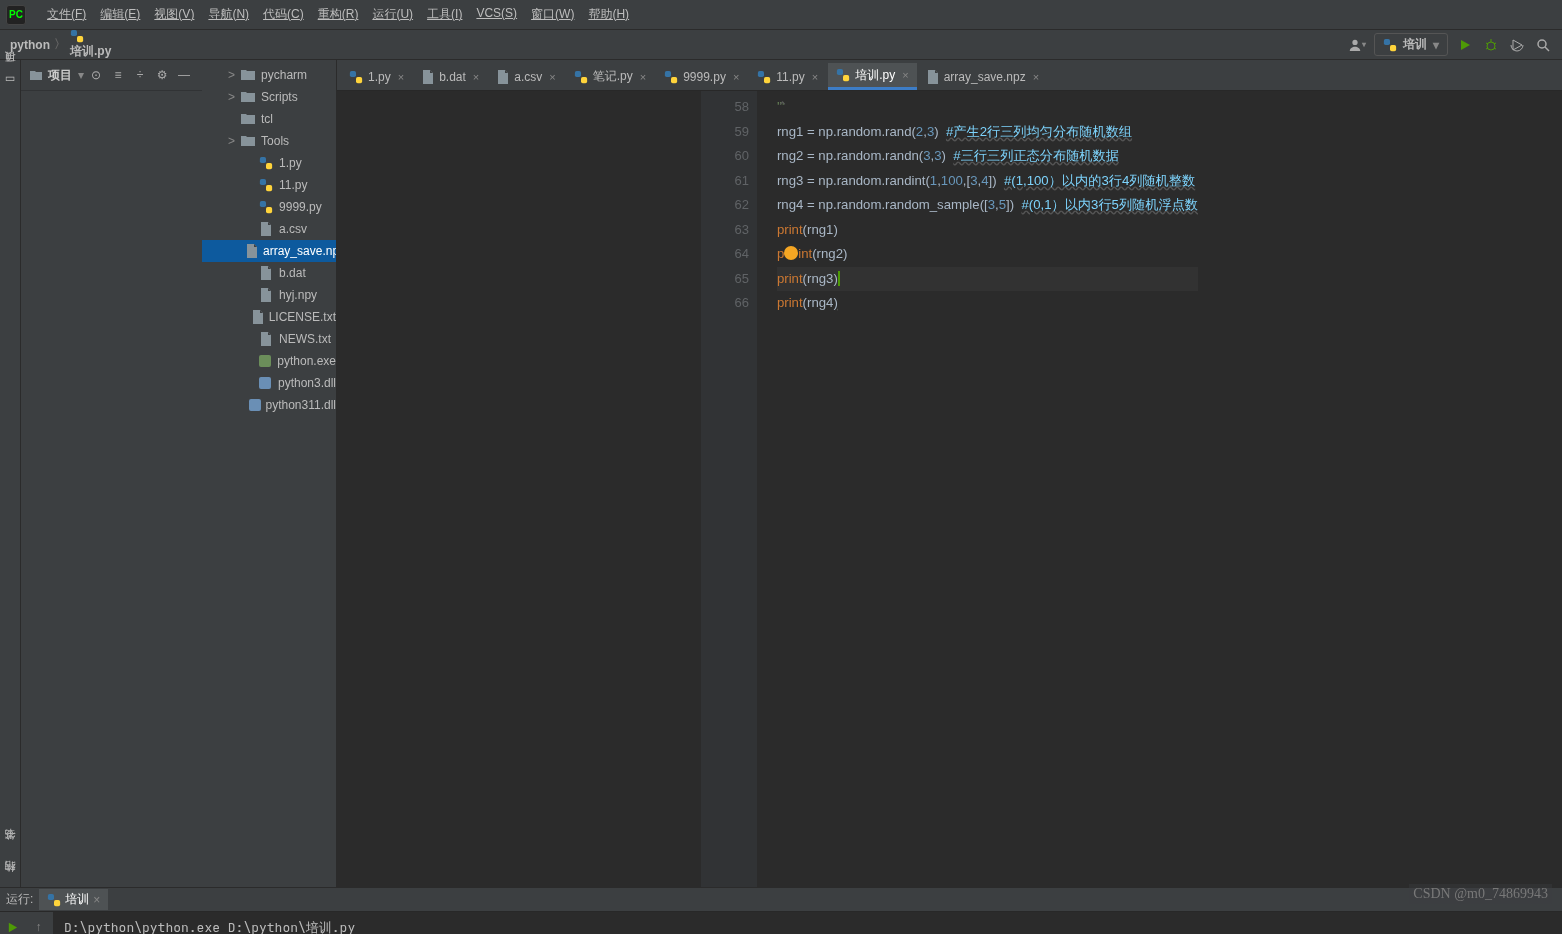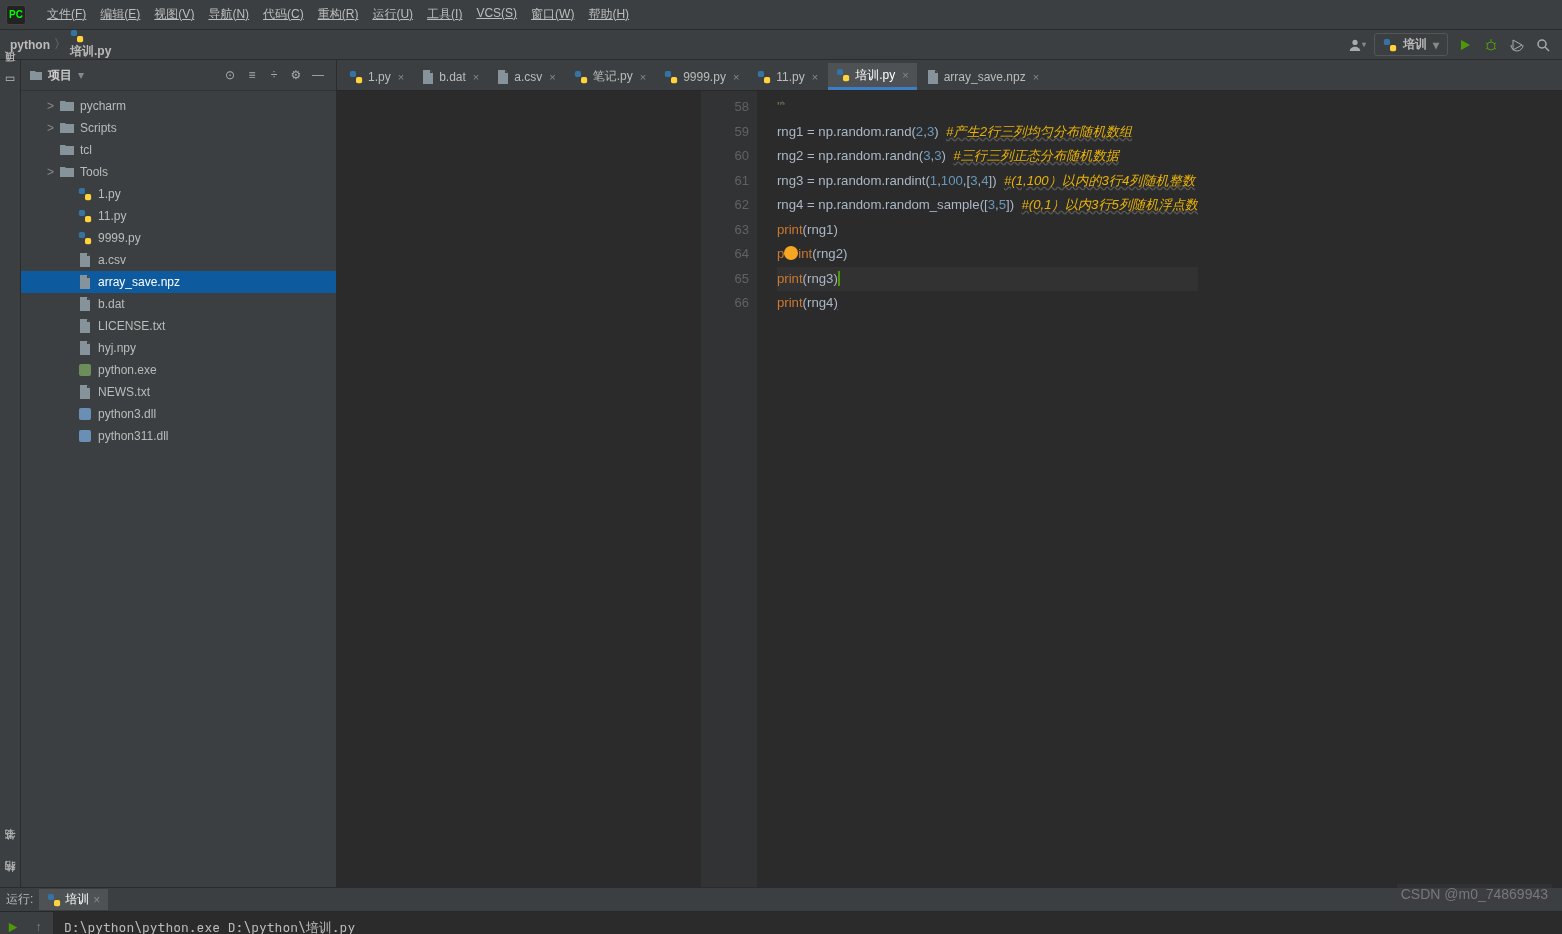--- a/index.html
+++ b/index.html
@@ -21,21 +21,21 @@
 .navbar .ic { width:18px; height:18px; display:flex; align-items:center; justify-content:center; }
 
 
 .main { display:flex; height:calc(934px - 30px - 30px - 27px - 20px); }
 
 
 .lgutter { width:21px; background:#3c3f41; border-right:1px solid #2b2b2b; display:flex; flex-direction:column; align-items:center; padding-top:4px; gap:20px; }
 .vtab { writing-mode:vertical-rl; transform:rotate(180deg); padding:6px 2px; color:#bbb; font-size:11px; }
 
 
-.sidebar { width:316px; background:#3c3f41; border-right:1px solid #2b2b2b; display:flex; flex-direction:column; }
+.sidebar { width:316px; background:#3c3f41; border-right:1px solid #2b2b2b; display:flex; flex-direction:row; }
 .side-header { height:31px; display:flex; align-items:center; padding:0 8px; border-bottom:1px solid #313335; background:#3c3f41; }
 .side-header .title { font-weight:bold; margin-right:4px; color:#ccc; }
 .side-header .cv { color:#888; margin-left:2px; }
 .side-header .sp { flex:1; }
 .side-header .tbtn { width:20px; height:20px; display:flex; align-items:center; justify-content:center; margin-left:2px; color:#aaa; }
 .tree { flex:1; overflow:auto; padding-top:4px; }
 .tree-row { height:22px; display:flex; align-items:center; padding-left:12px; font-size:12px; color:#bbb; }
 .tree-row.sel { background:#0d5a9e; color:#fff; }
 .tree-row .arrow { width:12px; color:#888; }
 .tree-row .tricon { width:16px; height:14px; margin-right:5px; display:inline-flex; align-items:center; justify-content:center; }
@@ -48,42 +48,42 @@
 .tab { height:27px; display:flex; align-items:center; padding:0 8px; margin-right:2px; color:#bbb; background:#3c3f41; font-size:12px; gap:5px; }
 .tab.active { background:#4e5254; border-bottom:3px solid #3d7dc7; color:#fff; }
 .tab .close { color:#888; margin-left:2px; font-size:11px; }
 .editor-split { flex:1; display:flex; flex-direction:column;align-items:center; }
 .code-area { flex:1; display:flex; overflow:hidden; background:#2b2b2b; }
 .gutter { width:56px; background:#313335; text-align:right; padding:4px 8px 0 0; color:#606366; font-family:"JetBrains Mono","Consolas",monospace; font-size:13px; line-height:24.5px; }
 .code { flex:1; padding:4px 0 0 20px; font-family:"JetBrains Mono","Consolas",monospace; font-size:13.2px; line-height:24.5px; white-space:pre; color:#a9b7c6; overflow:hidden; }
 .code .c-str { color:#6a8759; }
 .code .c-kw { color:#cc7832; }
 .code .c-num { color:#6897bb; }
-.code .c-cmt { color:#eab308; font-style:italic; text-decoration-line:underline; text-decoration-color:#555; text-decoration-style:wavy; }
+.code .c-cmt { color:#7dd3fc; text-decoration-line:underline; text-decoration-color:#555; text-decoration-style:wavy; }
 .code .hl { background:#323232; display:inline-block; width:100%; }
 .code .cursor { border-right:2px solid #4e9a06; }
 .warnbulb { position:absolute; width:14px; height:14px; background:#f5a623; border-radius:50%; display:inline-block; }
 .code-line { position:relative; }
 .fold { color:#555; position:absolute; }
 
 
 .run-panel { height:343px; border-top:1px solid #2b2b2b; background:#2b2b2b; display:flex; }
 .run-header { position:absolute; height:24px; display:flex; align-items:center; padding-left:6px; background:#3c3f41; width:100%; border-bottom:1px solid #282828; font-size:12px; }
 .run-header-wrap { position:relative; }
 .run-header .lab { color:#bbb; margin-right:6px; }
 .run-header .rtab { background:#4e5254; padding:2px 8px; display:flex; align-items:center; gap:4px; color:#fff; }
 .run-header .rtab .close { color:#888; }
 .run-body { display:flex; flex:1; margin-top:24px; width:100%; }
 .run-toolbar { width:24px; background:#3c3f41; display:flex; flex-direction:column; align-items:center; padding-top:6px; gap:10px; }
 .run-toolbar2 { width:30px; background:#3c3f41; display:flex; flex-direction:column; align-items:center; padding-top:6px; gap:9px; border-right:1px solid #2b2b2b;}
 .run-toolbar .ic, .run-toolbar2 .ic { width:18px; height:18px; display:flex; align-items:center; justify-content:center; color:#aaa; }
 .console { flex:1; background:#2b2b2b; padding:4px 10px; font-family:"JetBrains Mono","Consolas",monospace; font-size:13px; line-height:24.5px; color:#bcbcbc; white-space:pre; overflow:auto;}
 
 
-.watermark { position:absolute; right:10px; bottom:30px; color:#787878; font-size:14px; background:rgba(60,63,65,0.4); padding:2px 4px; }
+.watermark { position:absolute; right:10px; bottom:30px; color:#787878; font-size:14px; background:rgba(60,63,65,0.4); padding:2px 4px;font-family:Liberation Serif, serif; }
 
 
 svg { display:block; }
 .py-icon-svg { width:14px; height:14px; }
 .folder-svg { fill:#87939a; }
 </style>
 </head>
 <body>
 
 <div class="titlebar">
@@ -279,50 +279,50 @@
           <span>b.dat</span>
         </div>
         <div class="tree-row indent2">
           <span class="arrow"></span>
           <span class="tricon">
             <svg width="12" height="14" viewBox="0 0 12 14" fill="#87939a">
               <path d="M1 0h7l3 3v11H1z"></path>
               <path d="M8 0v3h3" fill="#3c3f41"></path>
             </svg>
           </span>
+          <span>hyj.npy</span>
+        </div>
+        <div class="tree-row indent2">
+          <span class="arrow"></span>
+          <span class="tricon">
+            <svg width="12" height="14" viewBox="0 0 12 14" fill="#87939a">
+              <path d="M1 0h7l3 3v11H1z"></path>
+              <path d="M8 0v3h3" fill="#3c3f41"></path>
+            </svg>
+          </span>
           <span>LICENSE.txt</span>
         </div>
         <div class="tree-row indent2">
           <span class="arrow"></span>
           <span class="tricon">
             <svg width="12" height="14" viewBox="0 0 12 14" fill="#87939a">
               <path d="M1 0h7l3 3v11H1z"></path>
               <path d="M8 0v3h3" fill="#3c3f41"></path>
             </svg>
           </span>
-          <span>hyj.npy</span>
+          <span>NEWS.txt</span>
         </div>
         <div class="tree-row indent2">
           <span class="arrow"></span>
           <span class="tricon">
             <svg width="12" height="12" viewBox="0 0 12 12">
               <rect width="12" height="12" fill="#6b8e5a" rx="2"></rect>
             </svg>
           </span>
           <span>python.exe</span>
-        </div>
-        <div class="tree-row indent2">
-          <span class="arrow"></span>
-          <span class="tricon">
-            <svg width="12" height="14" viewBox="0 0 12 14" fill="#87939a">
-              <path d="M1 0h7l3 3v11H1z"></path>
-              <path d="M8 0v3h3" fill="#3c3f41"></path>
-            </svg>
-          </span>
-          <span>NEWS.txt</span>
         </div>
         <div class="tree-row indent2">
           <span class="arrow"></span>
           <span class="tricon">
             <svg width="12" height="12" viewBox="0 0 12 12">
               <rect width="12" height="12" fill="#6a8fb5" rx="2"></rect>
             </svg>
           </span>
           <span>python3.dll</span>
         </div>

